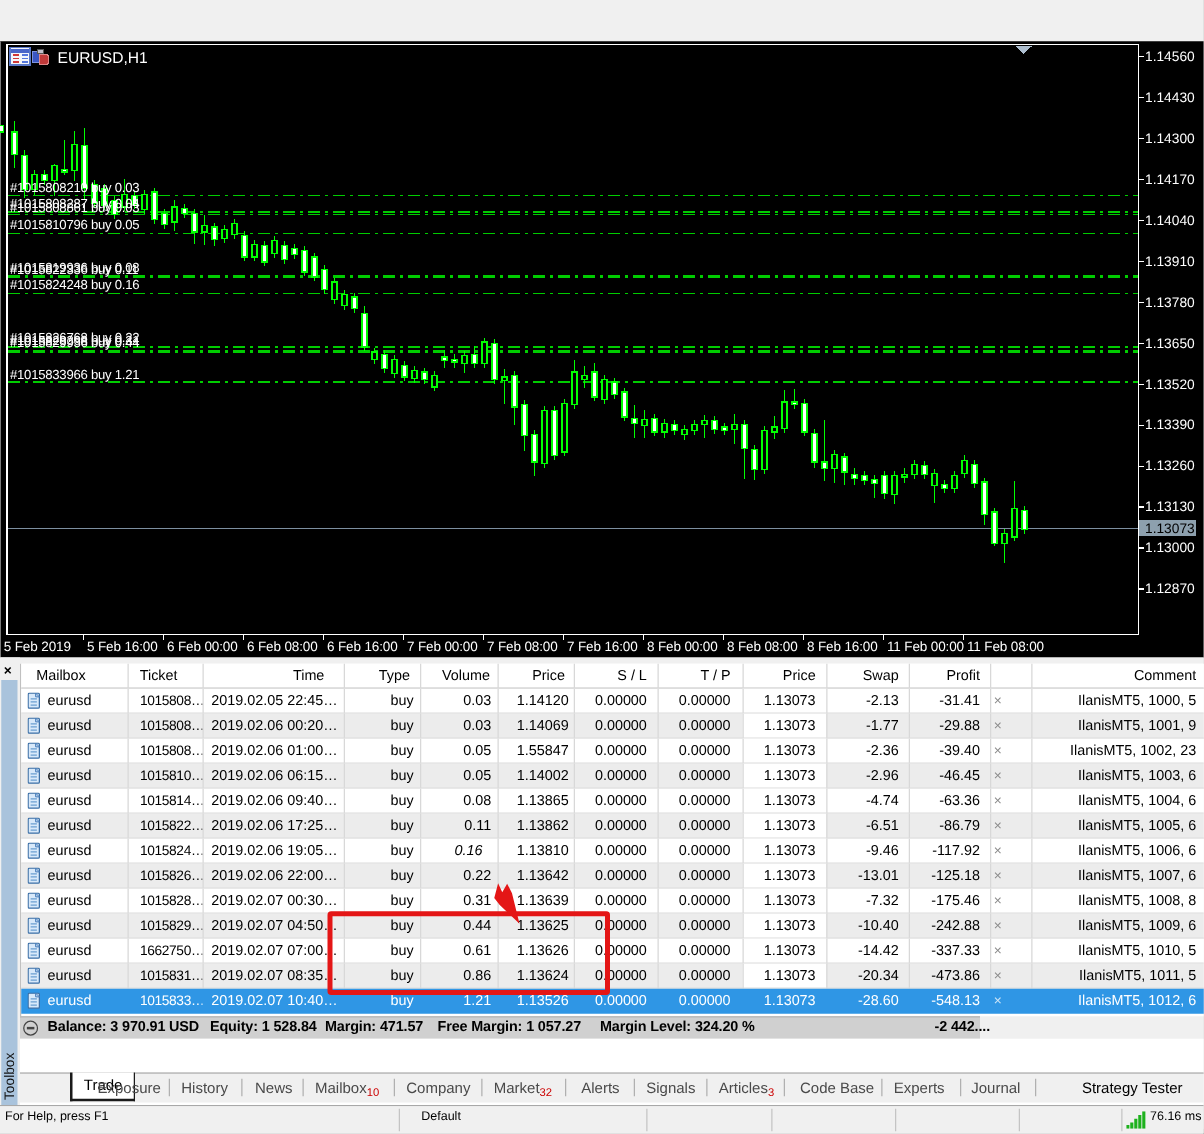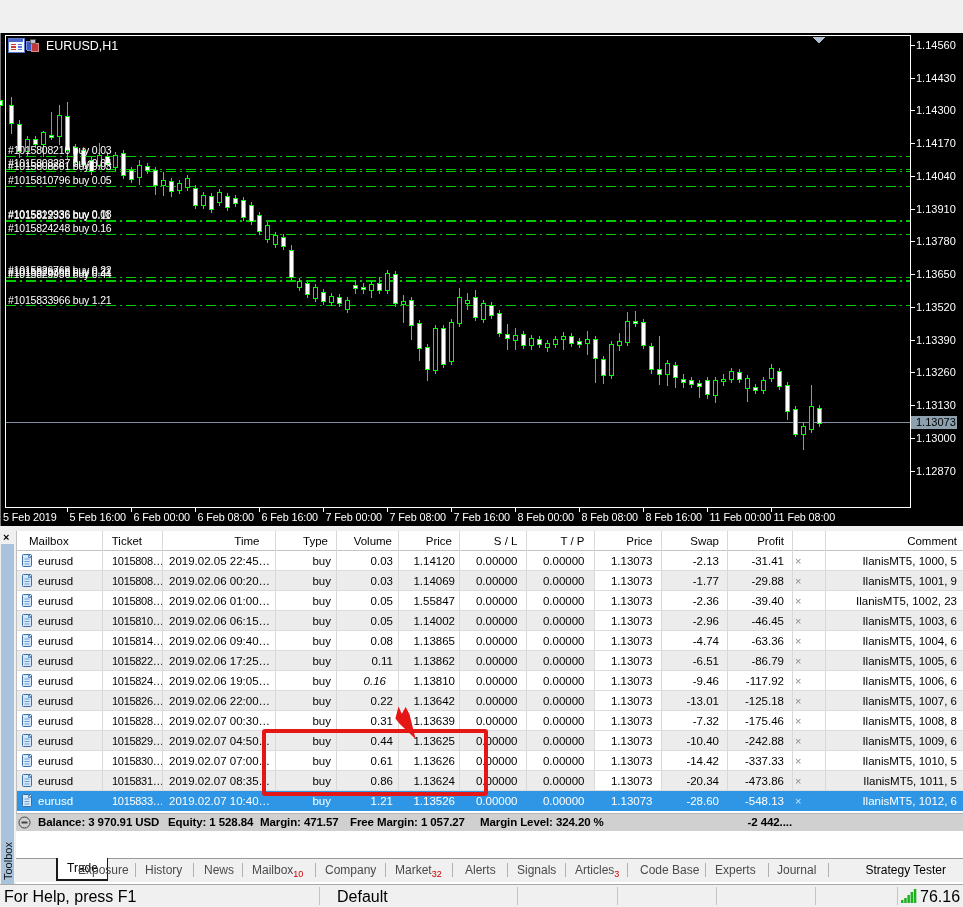--- a/index.html
+++ b/index.html
@@ -28,21 +28,21 @@
   border-bottom:1px solid #c4c4c4; }
 .trow { position:absolute; width:947px; height:20px; }
 .cell { position:absolute; top:0; height:20px; line-height:20px; font-size:11.5px;
   color:#000; white-space:nowrap; overflow:hidden; }
 .r { text-align:right; }
 .colline { position:absolute; top:0; width:1px; background:#d8d8d8; }
 .rowline { position:absolute; left:0; width:947px; height:1px; background:#dcdcdc; }
 .closex { color:#8a8a8a; font-size:11px; }
 
 
-#balance { left:16px; top:813px; width:947px; height:18px; background:#d0d0d0;
+#balance { left:16px; top:813px; width:768px; height:18px; background:#d0d0d0;
   border-top:1px solid #b4b4b4; font-size:11.5px; font-weight:bold; line-height:17px;
   white-space:nowrap; letter-spacing:-0.1px; }
 
 
 #tabzone { left:16px; top:831px; width:947px; height:54px; background:#fff; }
 #tabline { left:16px; top:858px; width:947px; height:1px; background:#9a9a9a; }
 #tabstrip { left:16px; top:859px; width:947px; height:23px; background:#f0f0f0; }
 .tab { position:absolute; top:0; height:23px; font-size:12px; color:#4a4a4a;
   line-height:22px; }
 .tabsep { position:absolute; top:4px; width:1px; height:14px; background:#b0b0b0; }
@@ -56,21 +56,21 @@
 #lstrip { left:0; top:526px; width:16px; height:359px; background:#f0f0f0; }
 #toolboxtab { left:1px; top:544px; width:13px; height:340px; background:#a9c3dc; }
 #toolboxtab span { position:absolute; left:1px; top:336px; transform:rotate(-90deg);
   transform-origin:0 0; font-size:11px; color:#111; white-space:nowrap; }
 #panelx { left:3px; top:533px; width:10px; height:10px; font-size:11px; line-height:9px;
   color:#000; font-weight:bold; }
 
 
 #statusline { left:0; top:884px; width:963px; height:1px; background:#a8a8a8; }
 #statusbar { left:0; top:885px; width:963px; height:18px; background:#f0f0f0;
-  font-size:16px; color:#000; white-space:nowrap; }
+  font-size:10px; color:#000; white-space:nowrap; }
 .ssep { position:absolute; top:2px; width:1px; height:18px; background:#c4c4c4; }
 
 
 #redrect { left:262px; top:729px; width:226px; height:67px;
   border:4px solid #e41616; border-radius:3px; }
 </style>
 </head>
 <body>
 <div id="root">
 
@@ -881,21 +881,21 @@
 <div class="trow" style="top:220px;background:#ffffff;">
 <div class="cell" style="left:577.0px;width:66.5px;background:#fff;"></div>
 <svg width="12" height="14" style="position:absolute;left:5px;top:3px;">
           <rect x="0.5" y="0.5" width="9" height="12" rx="1" fill="#d8e9fa" stroke="#3a6ea5"></rect>
           <path d="M6.5 0.5 L9.5 3.5 L6.5 3.5 Z" fill="#b8d4f0" stroke="#4a7ebb" stroke-width="0.8"></path>
           <line x1="2.5" y1="5" x2="7.5" y2="5" stroke="#6a9ed0" stroke-width="1"></line>
           <line x1="2.5" y1="7.5" x2="7.5" y2="7.5" stroke="#6a9ed0" stroke-width="1"></line>
           <line x1="2.5" y1="10" x2="7.5" y2="10" stroke="#6a9ed0" stroke-width="1"></line>
         </svg>
 <div class="cell" style="left:21px;">eurusd</div>
-<div class="cell" style="left:95px;width:50px;font-size:11px;letter-spacing:-0.3px;">1015830…</div>
+<div class="cell" style="left:95px;width:50px;font-size:11px;letter-spacing:-0.3px;">1662750…</div>
 <div class="cell" style="left:152px;width:104px;">2019.02.07 07:00…</div>
 <div class="cell r" style="left:194.0px;width:120px;">buy</div>
 <div class="cell r" style="left:256.0px;width:120px;">0.61</div>
 <div class="cell r" style="left:318.0px;width:120px;">1.13626</div>
 <div class="cell r" style="left:380.5px;width:120px;">0.00000</div>
 <div class="cell r" style="left:447.5px;width:120px;">0.00000</div>
 <div class="cell r" style="left:515.5px;width:120px;">1.13073</div>
 <div class="cell r" style="left:582.0px;width:120px;">-14.42</div>
 <div class="cell r" style="left:647.0px;width:120px;">-337.33</div>
 <div class="cell closex" style="left:778px;color:#8a8a8a;">×</div>

